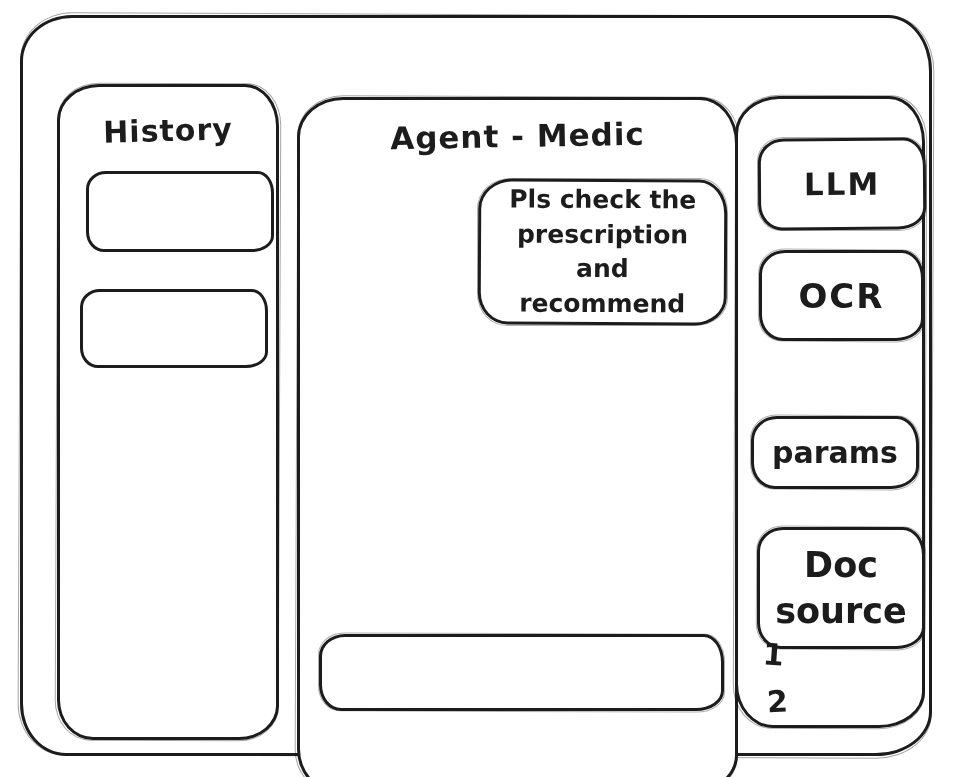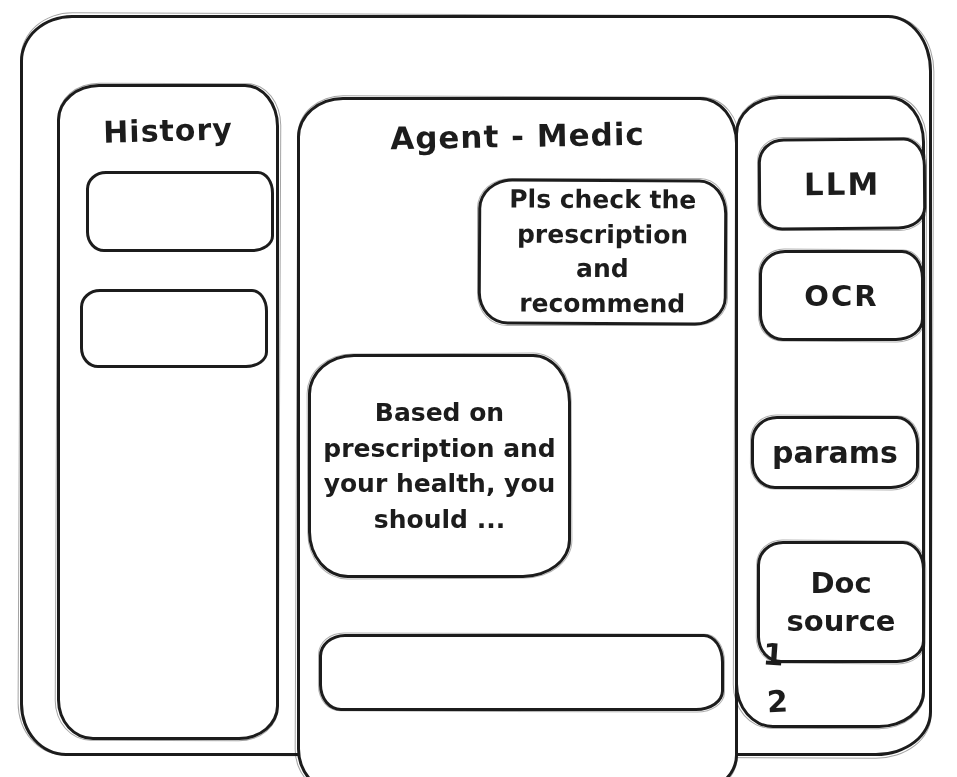--- a/index.html
+++ b/index.html
@@ -110,23 +110,23 @@
     display: flex; align-items: center; justify-content: center;
     text-align: center; font-weight: bold;
     border-radius: 26px 22px 28px 24px / 24px 28px 22px 26px;
   }
   .tool-btn::after {
     content: ""; position: absolute; inset: -4px;
     border: 1.5px solid rgba(28,28,28,.35);
     border-radius: inherit; pointer-events: none; transform: rotate(.4deg);
   }
   .tool-llm    { left: 20px; top: 39px;  width: 168px; height: 92px;  font-size: 31px; letter-spacing: 2px; transform: rotate(-.4deg); }
-  .tool-ocr    { left: 21px; top: 151px; width: 165px; height: 91px;  font-size: 29px; letter-spacing: 2px; }
+  .tool-ocr    { left: 21px; top: 151px; width: 165px; height: 91px;  font-size: 34px; letter-spacing: 2px; }
   .tool-params { left: 13px; top: 317px; width: 168px; height: 73px;  font-size: 30px; }
-  .tool-doc    { left: 19px; top: 428px; width: 168px; height: 122px; font-size: 29px; line-height: 1.32; margin-top: 14px; }
+  .tool-doc    { left: 19px; top: 428px; width: 168px; height: 122px; font-size: 35px; line-height: 1.32; }
   .tool-doc .msg { padding: 0 18px; }
   .doc-num {
     position: absolute; font-size: 30px; font-weight: bold; color: #1c1c1c;
   }
   .doc-num.n1 { left: 25px; top: 538px; transform: rotate(4deg); }
   .doc-num.n2 { left: 29px; top: 585px; transform: rotate(-3deg); }
 </style>
 </head>
 <body>
 
@@ -144,23 +144,20 @@
       </div>
     </div>
 
     <div class="sk chat-panel">
       <div class="panel-title chat-title">Agent - Medic</div>
 
       <div class="bubble user">
         <span class="msg">Pls check the prescription and recommend</span>
       </div>
 
-      <div class="bubble assistant">
-        <span class="msg">Based on prescription and your health, you should ...</span>
-      </div>
 
       <div class="input-bar">
         <input type="text" placeholder="" style="">
       </div>
     </div>
 
     <div class="sk tools-panel">
       <div class="tool-btn tool-llm">LLM</div>
       <div class="tool-btn tool-ocr">OCR</div>
       <div class="tool-btn tool-params">params</div>

